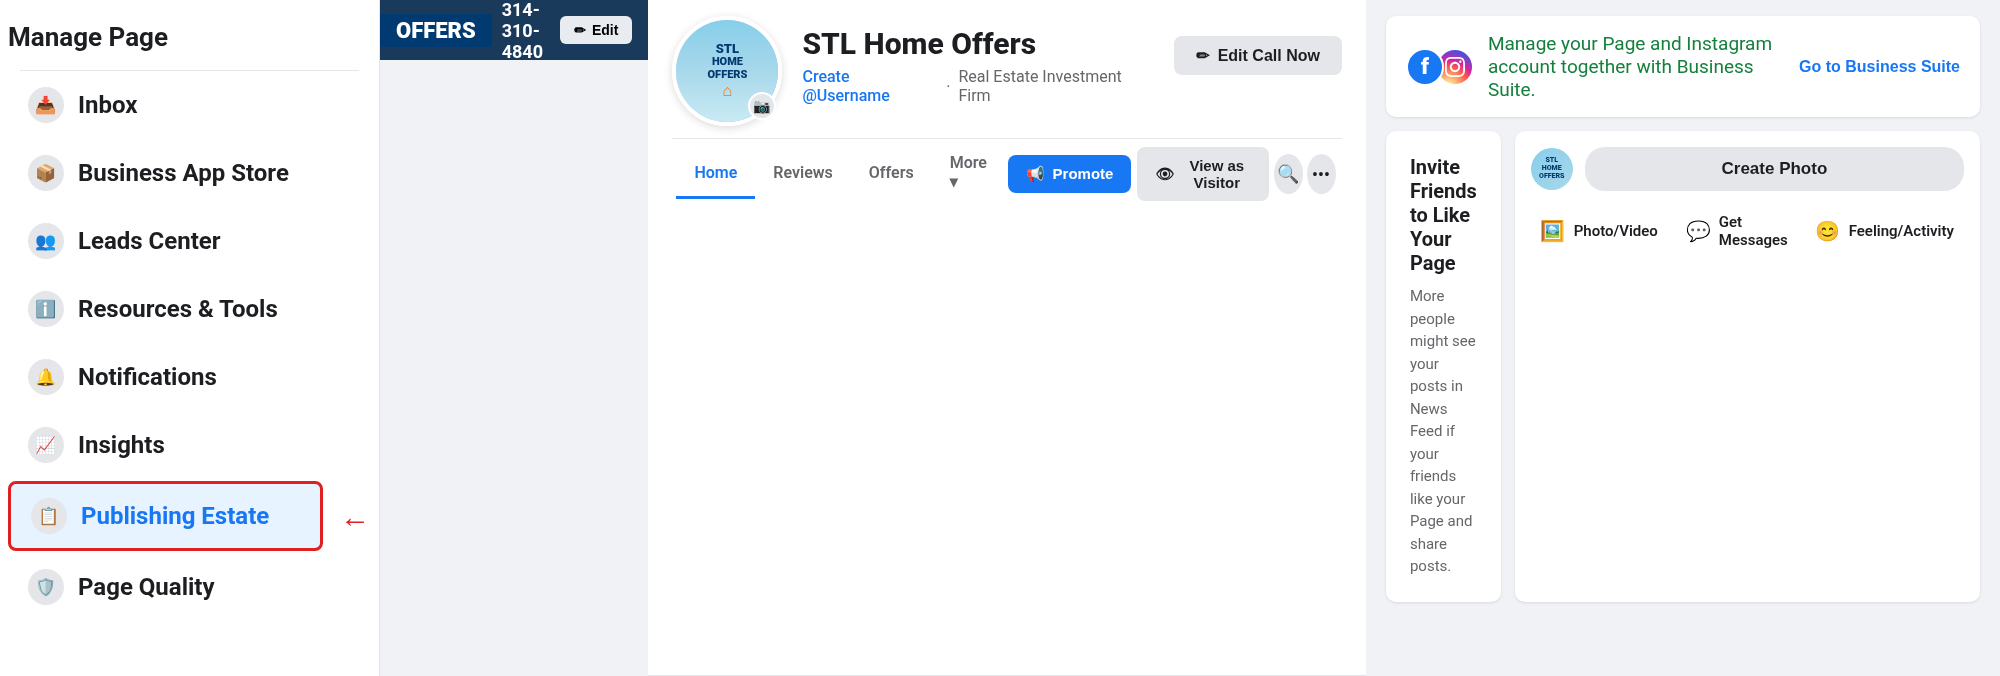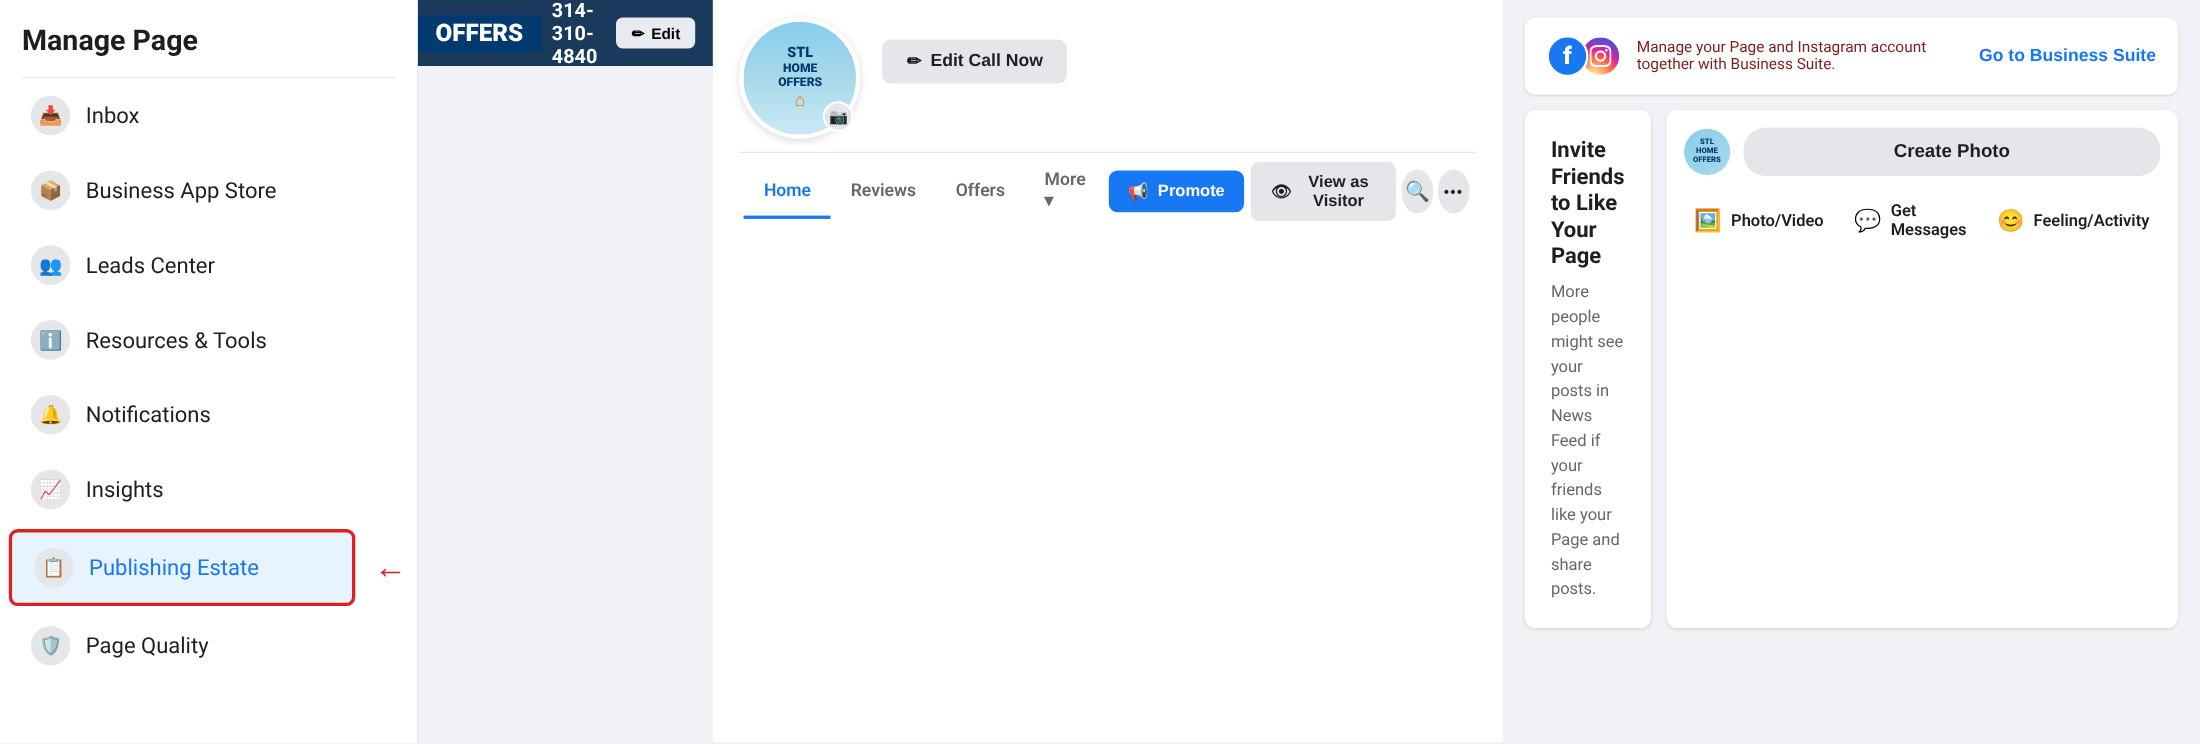--- a/index.html
+++ b/index.html
@@ -20,21 +20,21 @@
       display: flex;
       flex-direction: column;
       flex-shrink: 0;
       height: 676px;
       overflow-y: auto;
     }
     .sidebar-title {
       font-size: 26px;
       font-weight: 700;
       color: #1c1e21;
-      padding: 22px 20px 18px 20px;
+      padding: 22px 20px 18px 8px;
     }
     .sidebar-divider {
       height: 1px;
       background: #e4e6ea;
       margin: 0 20px;
     }
     .sidebar-item {
       display: flex;
       align-items: center;
       padding: 14px 20px;
@@ -56,22 +56,22 @@
       background: #e4e6ea;
       border-radius: 50%;
       display: flex;
       align-items: center;
       justify-content: center;
       font-size: 17px;
       flex-shrink: 0;
       color: #1c1e21;
     }
     .sidebar-item-label {
-      font-size: 20px;
-      font-weight: 400;
+      font-size: 24px;
+      font-weight: 700;
       color: #1c1e21;
     }
     .red-arrow {
       position: absolute;
       right: -50px;
       top: 50%;
       transform: translateY(-50%);
       color: #e02020;
       font-size: 30px;
       font-weight: bold;
@@ -354,22 +354,22 @@
       align-items: center;
       justify-content: center;
       color: #fff;
       font-size: 20px;
       margin-left: -8px;
       z-index: 1;
       border: 2px solid #fff;
     }
     .suite-text {
       flex: 1;
-      font-size: 14px;
-      color: #7f1d1d;
+      font-size: 19px;
+      color: #15803d;
     }
     .go-suite-btn {
       color: #1877f2;
       font-size: 16px;
       font-weight: 600;
       cursor: pointer;
       white-space: nowrap;
       background: none;
       border: none;
       text-align: right;
@@ -535,20 +535,28 @@
           <div class="avatar-inner">
             <span class="avatar-text-stl">STL</span>
             <span class="avatar-text-home">HOME</span>
             <span class="avatar-text-offers">OFFERS</span>
             <span style="font-size:16px; color:#e87722;">⌂</span>
           </div>
         </div>
         <div class="avatar-camera">📷</div>
       </div>
 
+      <div class="profile-info">
+        <div class="profile-name">STL Home Offers</div>
+        <div class="profile-meta">
+          <span class="profile-username">Create @Username</span>
+          <span class="profile-dot">·</span>
+          <span class="profile-category">Real Estate Investment Firm</span>
+        </div>
+      </div>
 
       <div class="profile-actions">
         <button class="edit-call-btn">
           <span>✏</span>
           <span>Edit Call Now</span>
         </button>
       </div>
     </div>
 
     <div class="nav-tabs-bar">

